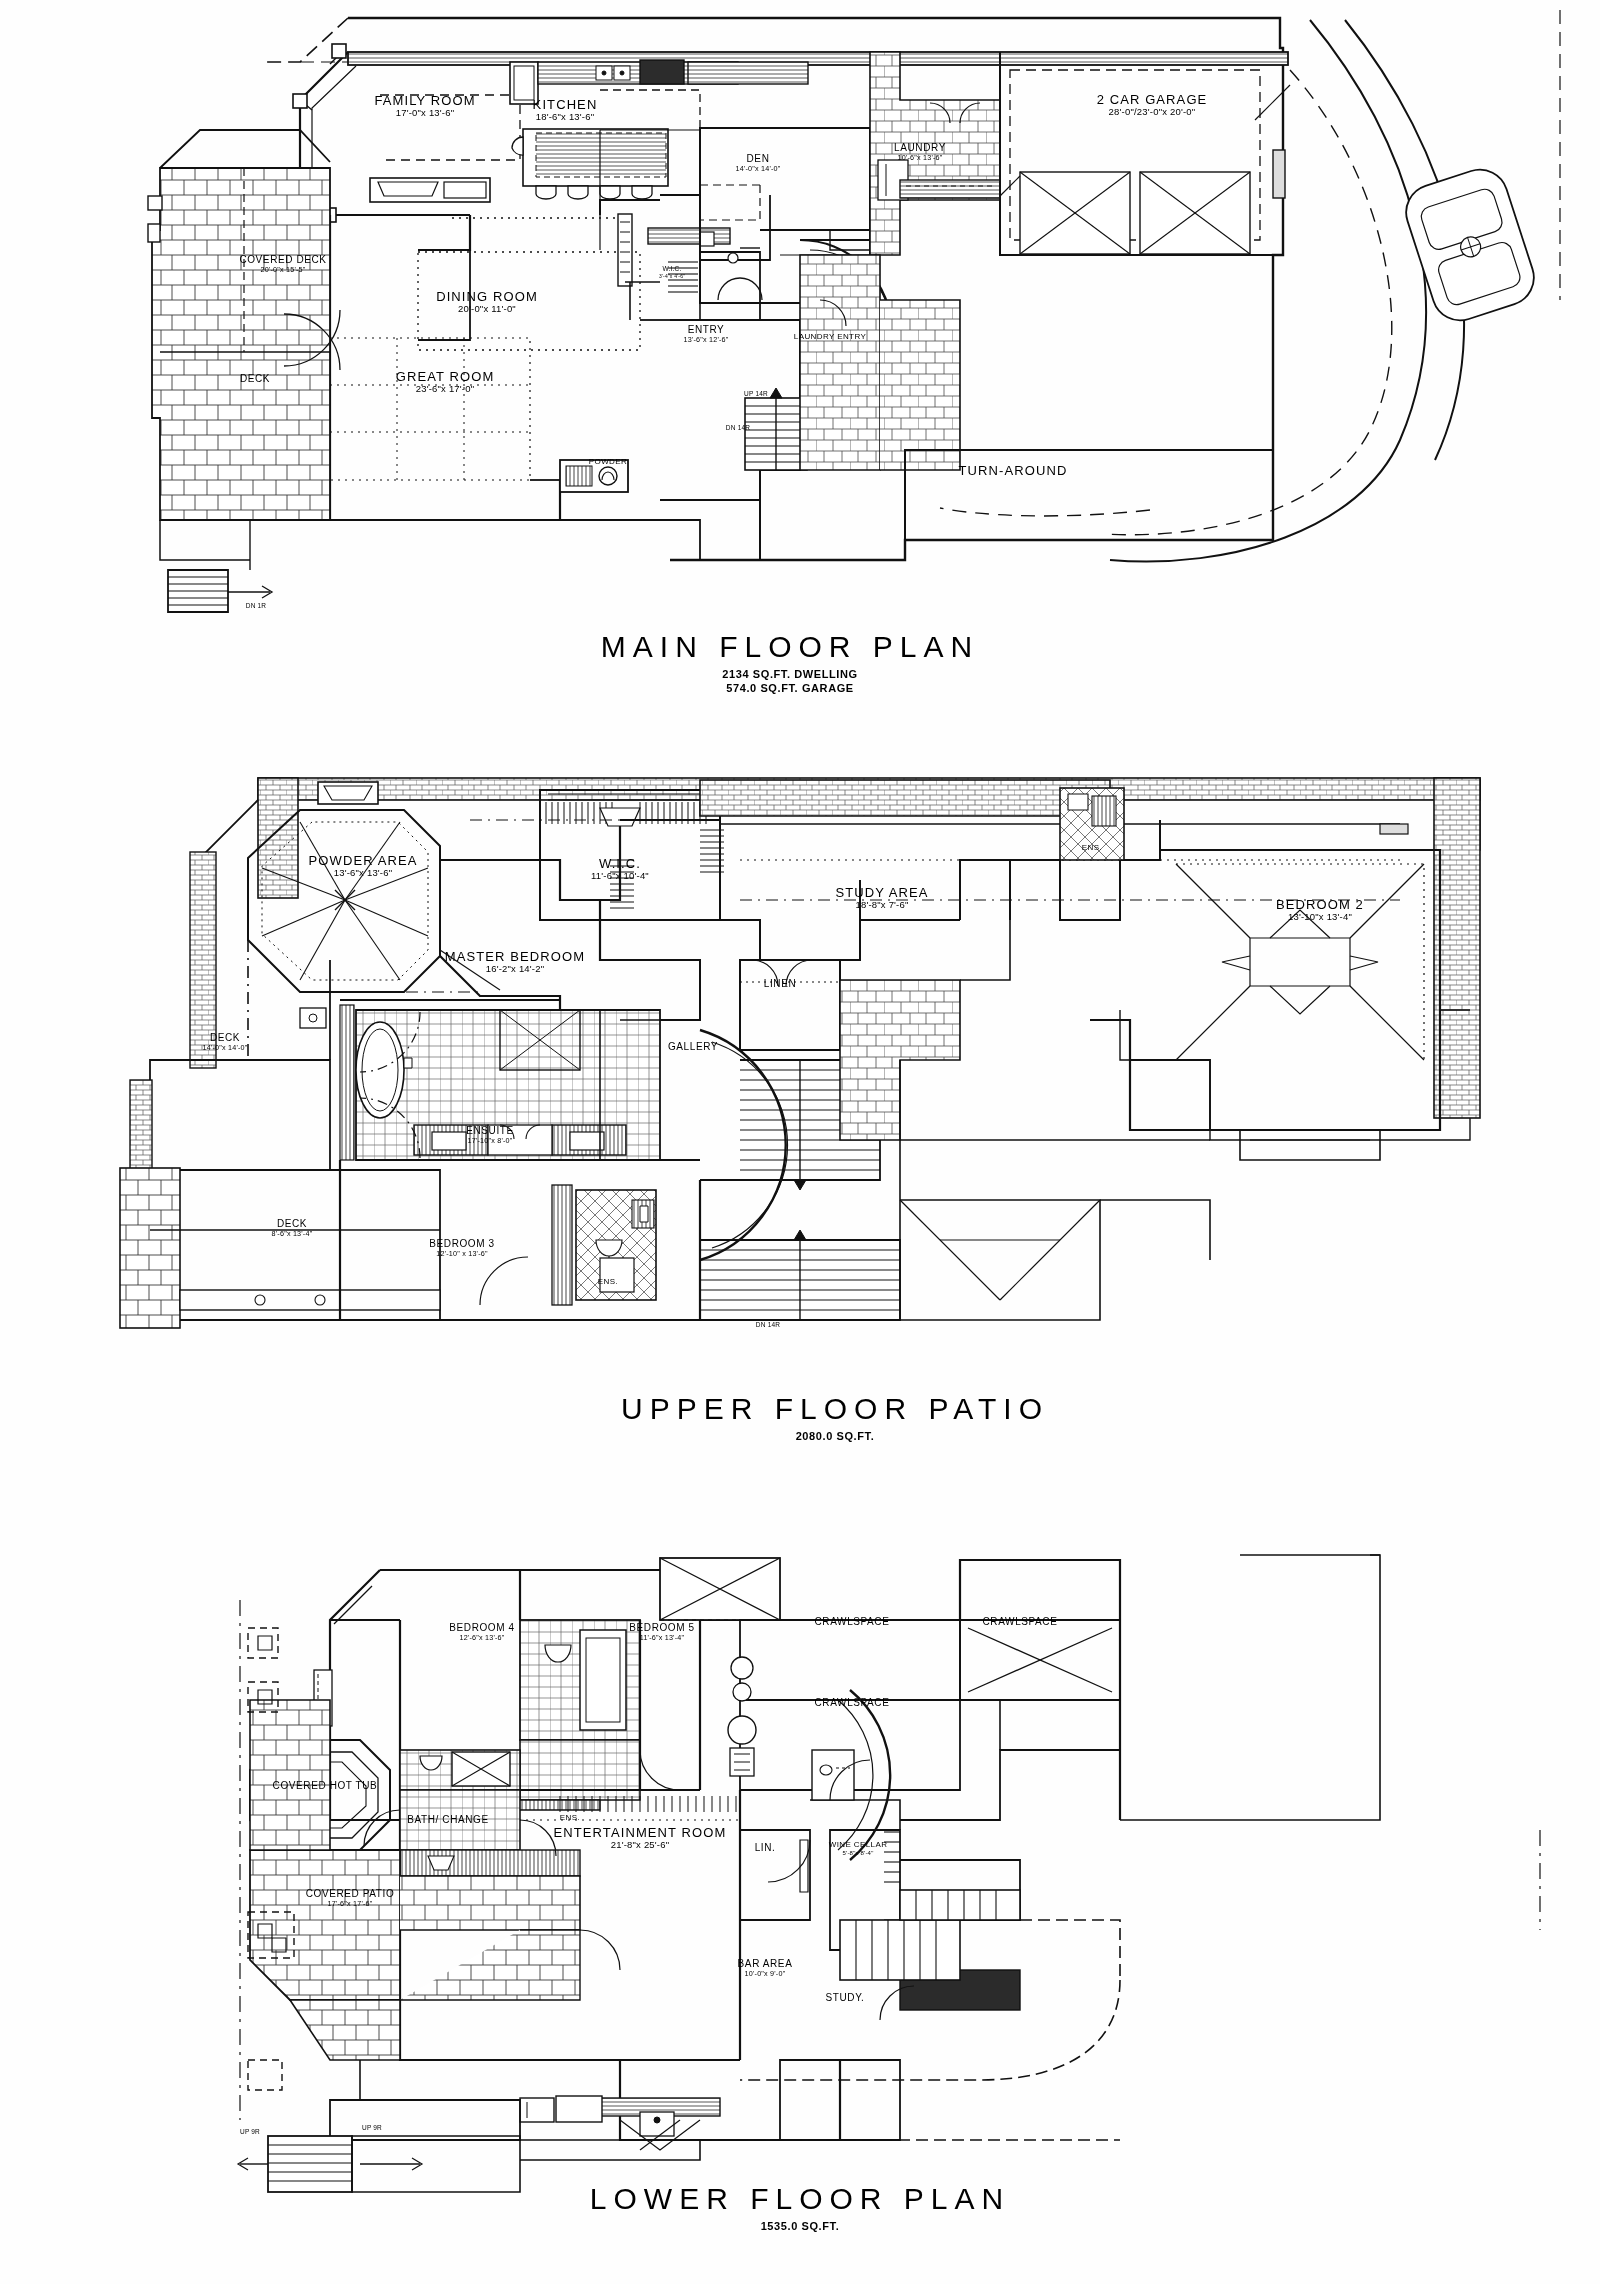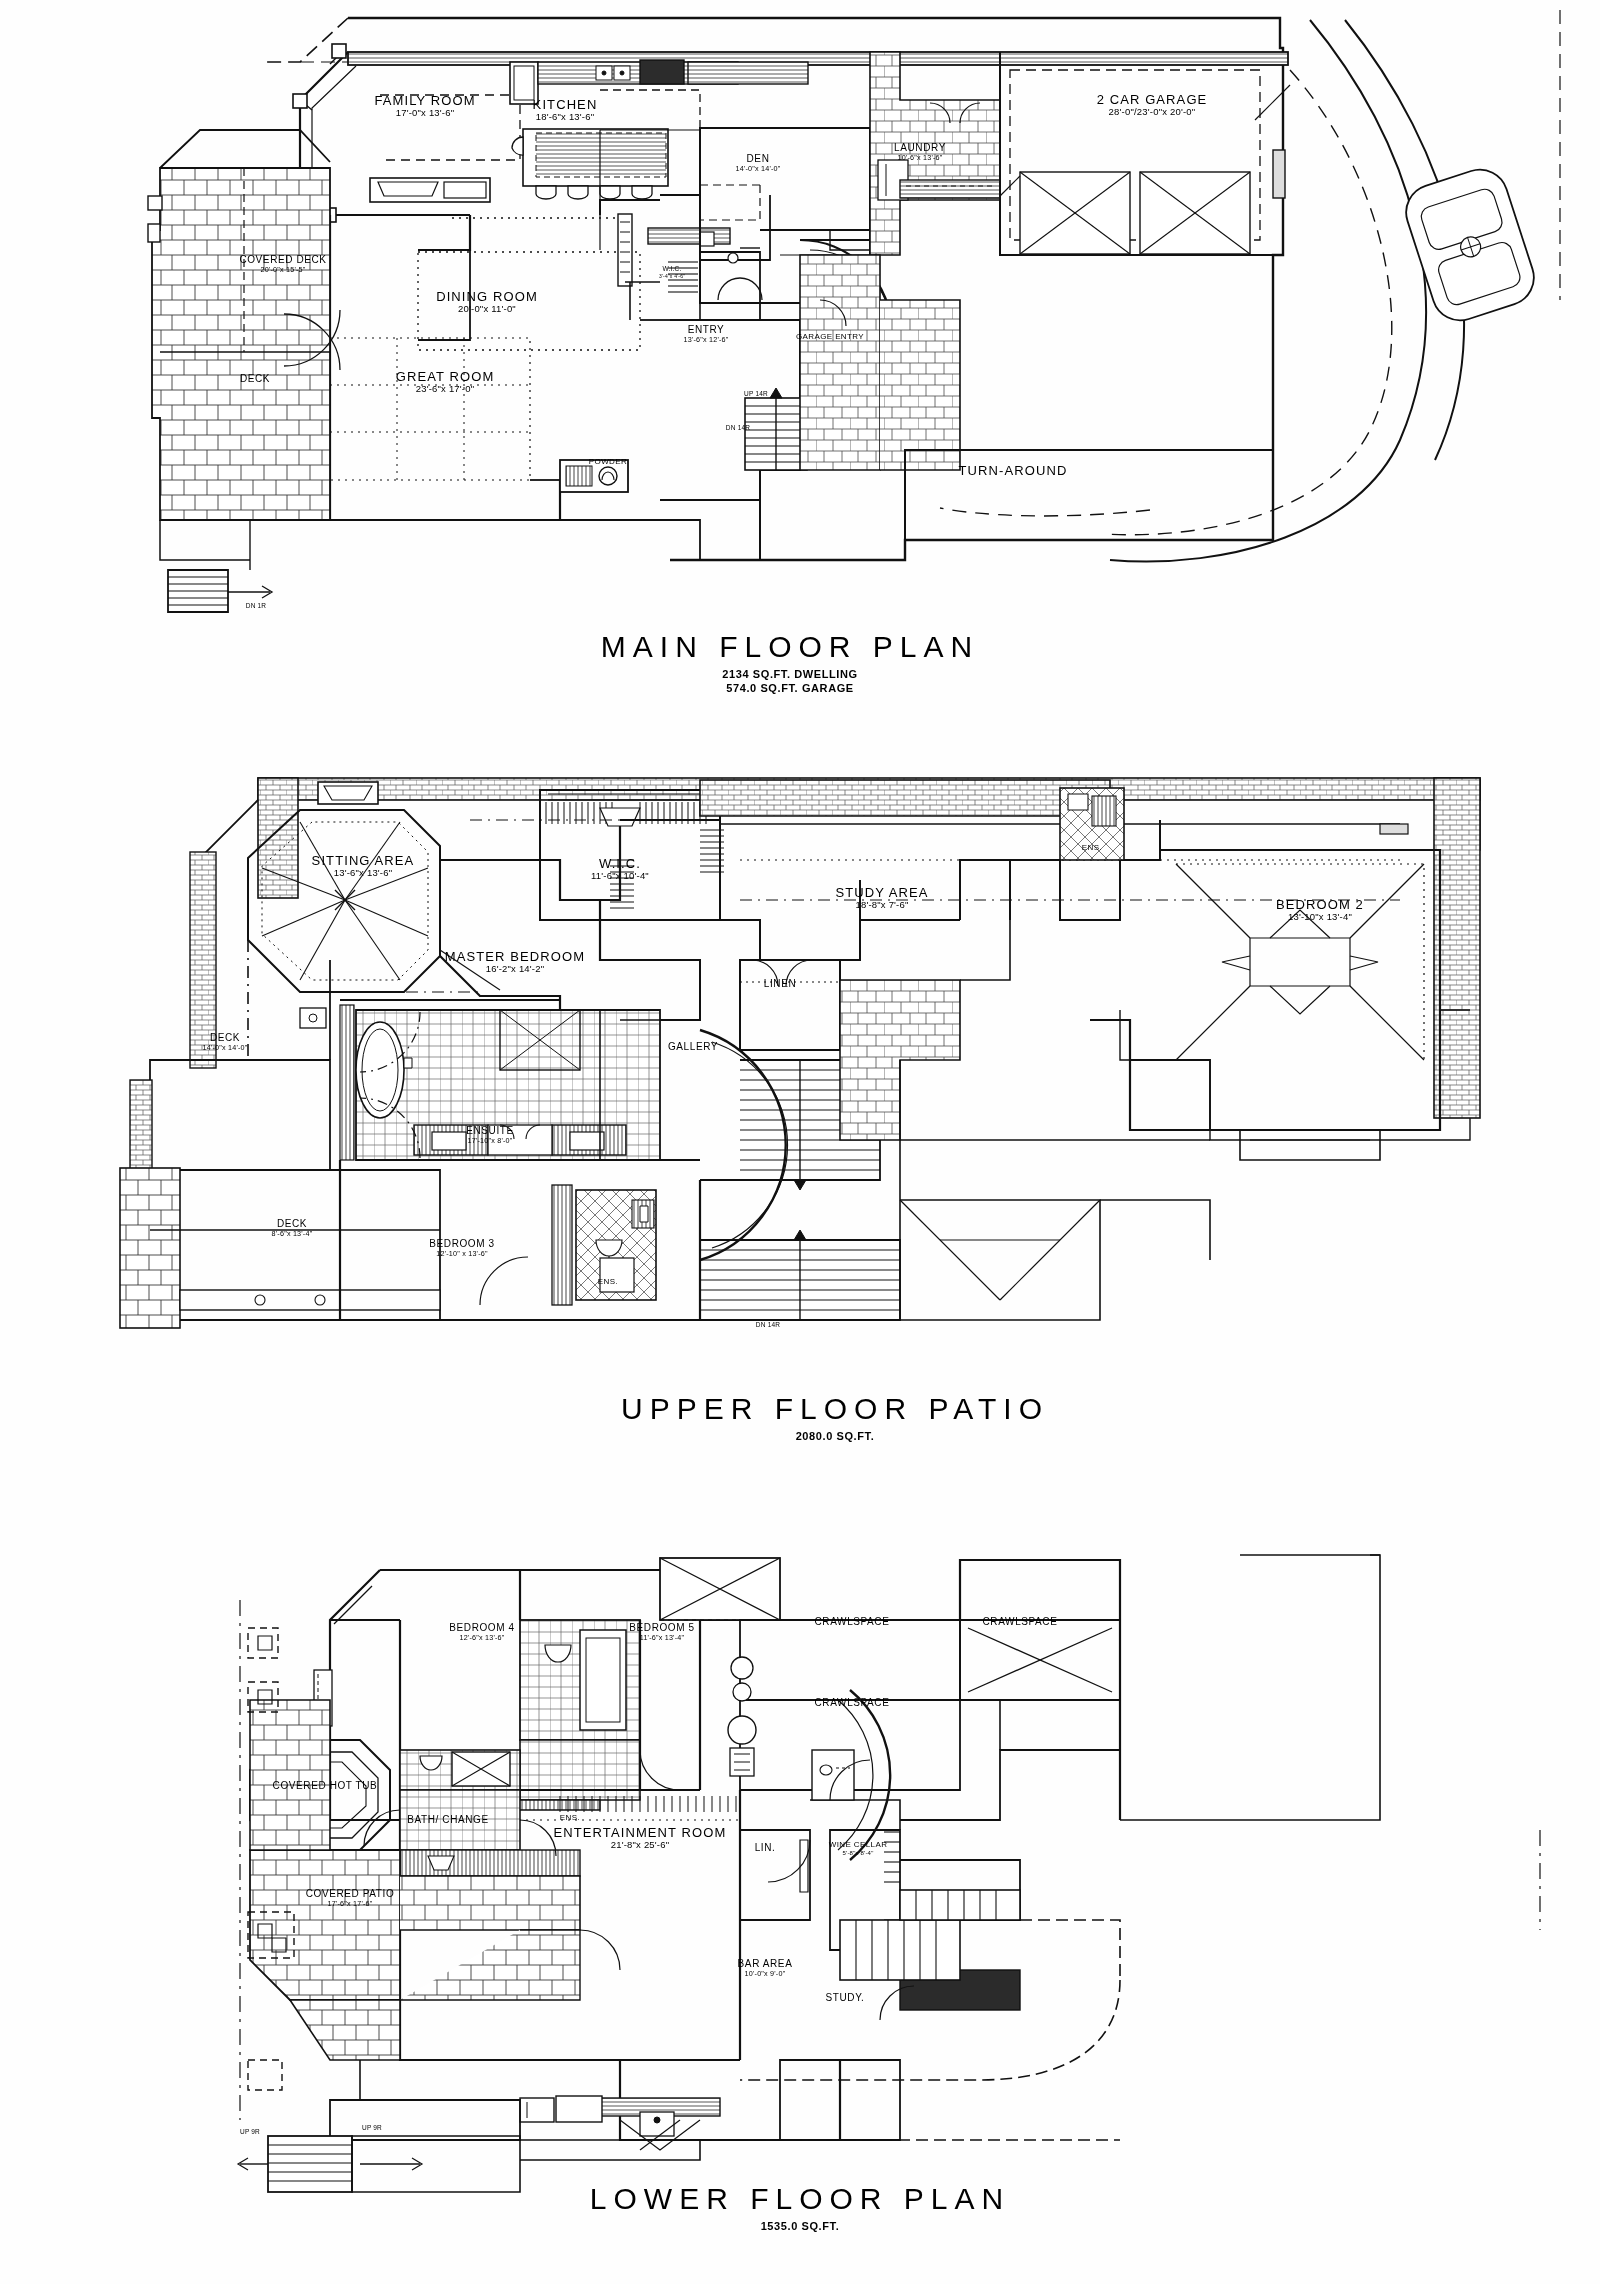--- a/index.html
+++ b/index.html
@@ -364,21 +364,21 @@
   </div>
   <div class="rlabel" style="left:445px; top:382px;">
     <span class="nm">GREAT ROOM</span>
     <span class="dim">23'-6"x 17'-0"</span>
   </div>
   <div class="rlabel sm" style="left:706px; top:334px;">
     <span class="nm">ENTRY</span>
     <span class="dim">13'-6"x 12'-6"</span>
   </div>
   <div class="rlabel xs" style="left:830px; top:337px;">
-    <span class="nm">GARAGE ENTRY</span>
+    <span class="nm">LAUNDRY ENTRY</span>
   </div>
   <div class="rlabel sm" style="left:255px; top:379px;">
     <span class="nm">DECK</span>
   </div>
   <div class="rlabel tiny" style="left:672px; top:272px;">
     <span class="nm">W.I.C.</span>
     <span class="dim">3'-4"x 4'-6"</span>
   </div>
   <div class="rlabel xs" style="left:608px; top:462px;">
     <span class="nm">POWDER</span>
@@ -632,21 +632,21 @@
             <path d="M1100 440 L1000 540"></path>
       <path d="M940 480 H1060"></path>
     </g>
     <path d="M1100 440 H1210 V500" stroke-width="1.6"></path>
     <path d="M470 60 H620" stroke-width="1.2" stroke-dasharray="12 6 2 6"></path>
     <path d="M380 232 H480" stroke-width="1.2" stroke-dasharray="12 6 2 6"></path>
   </g>
 </svg>
 
   <div class="rlabel" style="left:363px; top:106px;">
-    <span class="nm">SITTING AREA</span>
+    <span class="nm">POWDER AREA</span>
     <span class="dim">13'-6"x 13'-6"</span>
   </div>
   <div class="rlabel" style="left:620px; top:109px;">
     <span class="nm">W.I.C.</span>
     <span class="dim">11'-6"x 10'-4"</span>
   </div>
   <div class="rlabel" style="left:882px; top:138px;">
     <span class="nm">STUDY AREA</span>
     <span class="dim">18'-8"x 7'-6"</span>
   </div>

